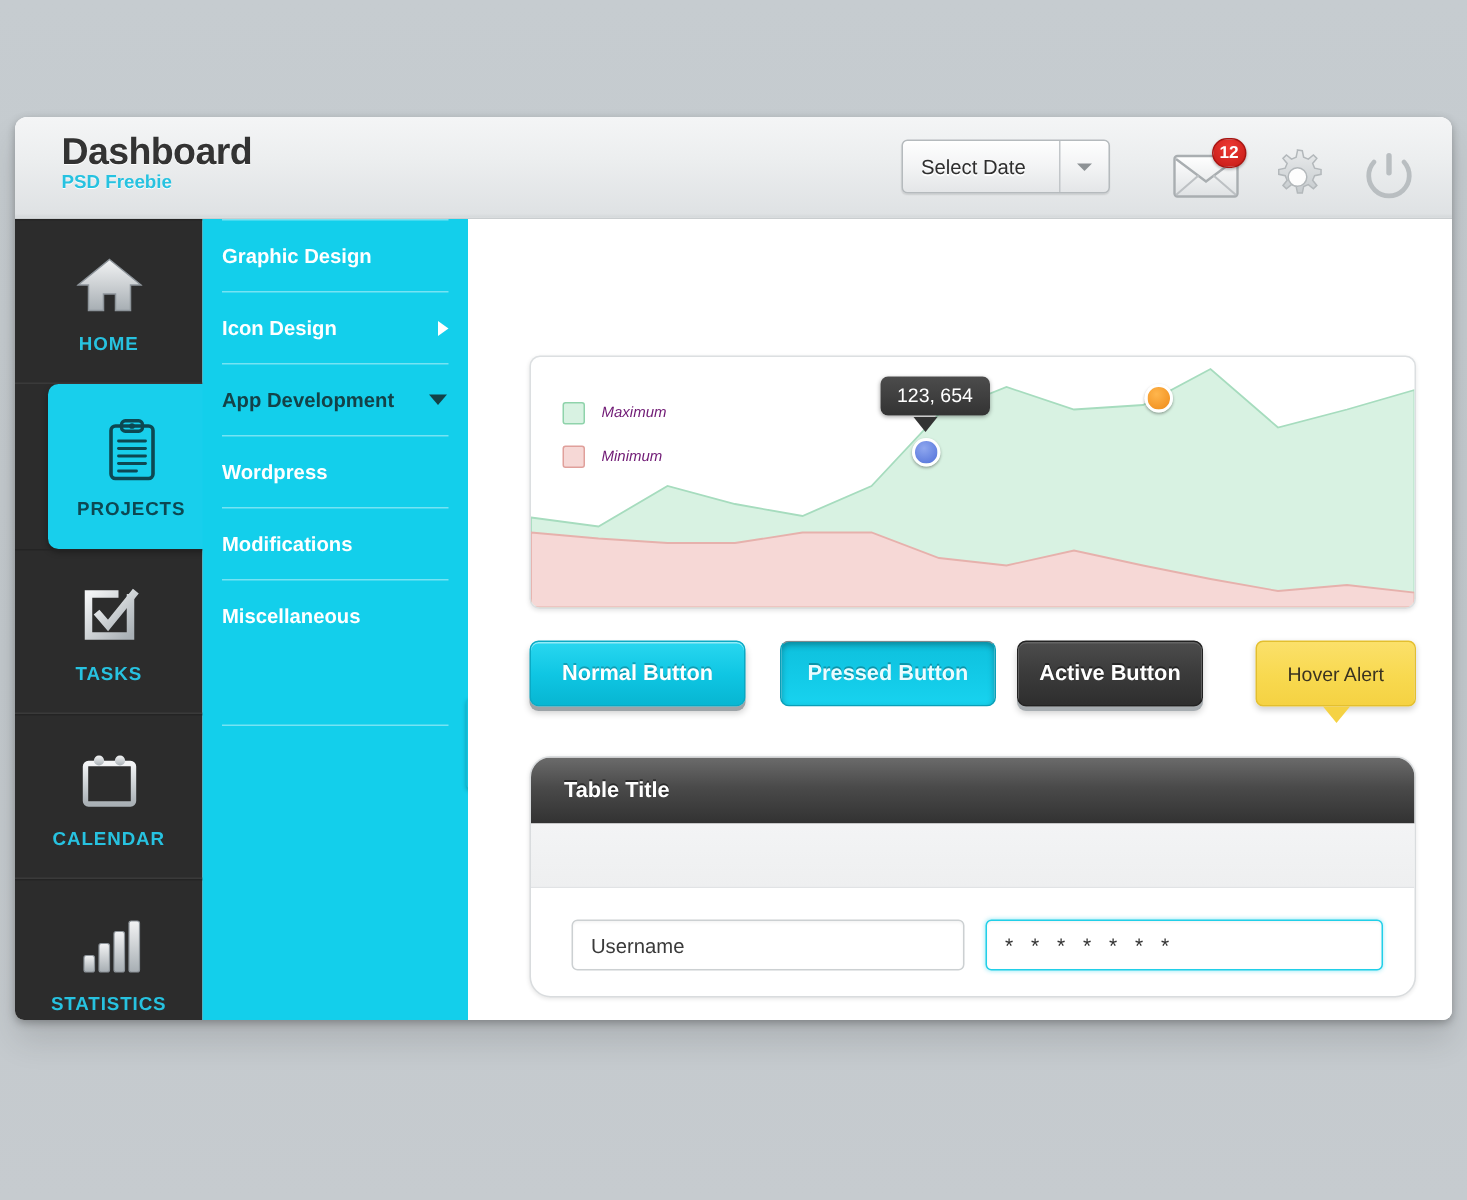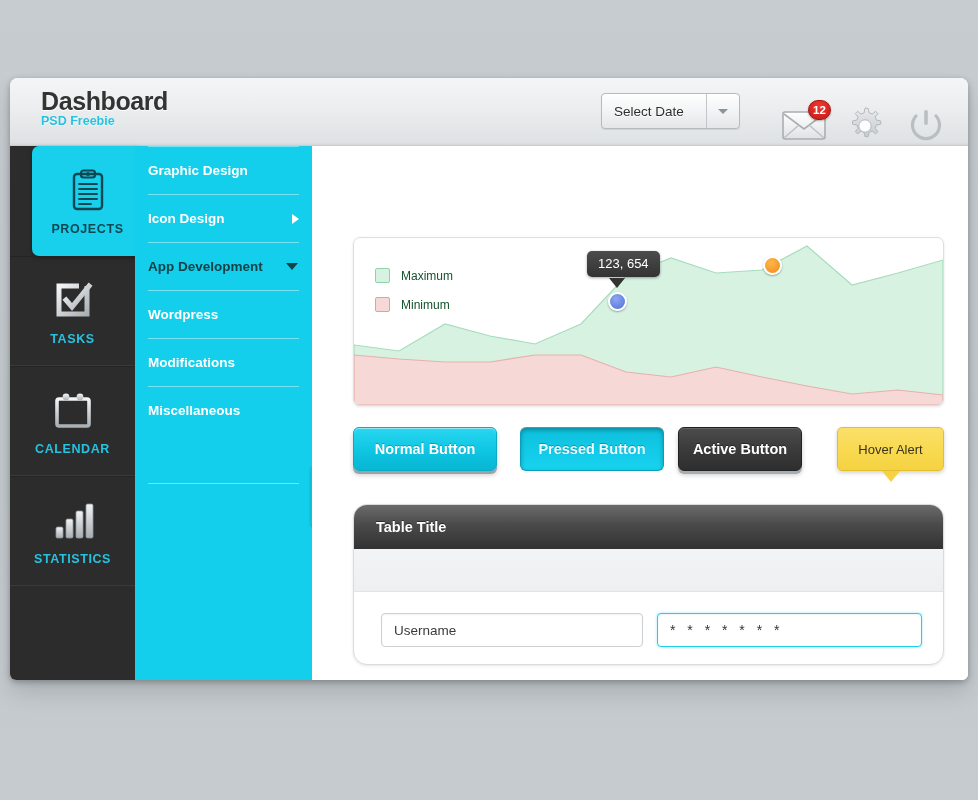--- a/index.html
+++ b/index.html
@@ -57,21 +57,21 @@
   #dateSelect .dsArrow {
     width:33px; border-left:1px solid #c2c6c9;
     display:flex; align-items:center; justify-content:center;
   }
   .caret-dn {
     width:0;height:0;border-left:5px solid transparent;border-right:5px solid transparent;
     border-top:5px solid #8d9295;
   }
 
   
-  #iconbar { position:absolute; left:772px; top:28px; width:170px; height:44px; }
+  #iconbar { position:absolute; left:772px; top:20px; width:170px; height:44px; }
   .tb-icon { position:absolute; top:0; cursor:pointer; }
   #mailIcon { left:0; }
   #gearIcon { left:62px; top:-1px; }
   #powerIcon { left:124px; top:-1px; }
   #mailBadge {
     position:absolute; left:26px; top:-6px;
     min-width:22px; height:20px; padding:0 4px;
     border-radius:11px; background:radial-gradient(circle at 50% 28%,#ed3a33,#c41a16);
     border:1px solid #a81512;
     color:#fff; font-size:11.5px; font-weight:bold;
@@ -152,21 +152,21 @@
     overflow:hidden;
   }
   #chartCard svg { display:block; }
   .legend { position:absolute; left:21px; top:23px; }
   .legend-row { display:flex; align-items:center; height:29px; }
   .legend-sw {
     width:15px; height:15px; border-radius:2px; margin-right:11px;
   }
   .legend-sw.max { background:#d8f2e2; border:1px solid #8fd3ab; }
   .legend-sw.min { background:#f6d8d6; border:1px solid #e0a09b; }
-  .legend-txt { font-size:12px; color:#14532d; }
+  .legend-txt { font-size:10px; color:#701a75;font-style:italic; }
 
   #tooltip {
     position:absolute; left:233px; top:13px;
     background:linear-gradient(180deg,#4c4c4c,#333); border-radius:5px;
     padding:5px 11px 6px; color:#fff; font-size:13px;
     box-shadow:0 1px 3px rgba(0,0,0,.35);
   }
   #tooltipTail {
     position:absolute; left:255px; top:40px;
     width:0;height:0;border-left:8px solid transparent;border-right:8px solid transparent;
@@ -323,20 +323,34 @@
           <path d="M30 11 a13.5 13.5 0 1 1 -20 0" fill="none" stroke="#b9bec1" stroke-width="3.2" stroke-linecap="round"></path>
           <rect x="18.2" y="5" width="3.6" height="15" rx="1.8" fill="#b9bec1"></rect>
         </svg>
       </div>
 
     </div>
   </div>
 
   <div id="sidebar">
 
+    <div class="side-item">
+      <span class="si-ico">
+        <svg width="44" height="40" viewBox="0 0 44 40" aria-hidden="true">
+          <defs>
+              <linearGradient id="sh1" x1="0" y1="0" x2="0" y2="1">
+            <stop offset="0" stop-color="#f2f3f4"></stop>
+                <stop offset="1" stop-color="#a7aeb3"></stop>
+              </linearGradient>
+            </defs>
+          <path d="M22 3 L43 20 L36 20 L36 37 L26 37 L26 26 L18 26 L18 37 L8 37 L8 20 L1 20 Z" fill="url(#sh1)" stroke="#8d949a" stroke-width="1"></path>
+        </svg>
+      </span>
+      <span class="si-label">HOME</span>
+    </div>
 
     <div class="side-item active">
       <span class="si-ico">
         <svg width="34" height="42" viewBox="0 0 34 42" aria-hidden="true">
           <rect x="3" y="5" width="28" height="35" rx="3" fill="none" stroke="#0d4852" stroke-width="2.4"></rect>
           <rect x="10" y="1.5" width="14" height="7" rx="2.5" fill="none" stroke="#0d4852" stroke-width="2.2"></rect>
           <circle cx="17" cy="5" r="1.9" fill="#0d4852"></circle>
           <g stroke="#0d4852" stroke-width="1.9" stroke-linecap="round">
             <path d="M8 15 H26"></path>
               <path d="M8 20 H26"></path>

